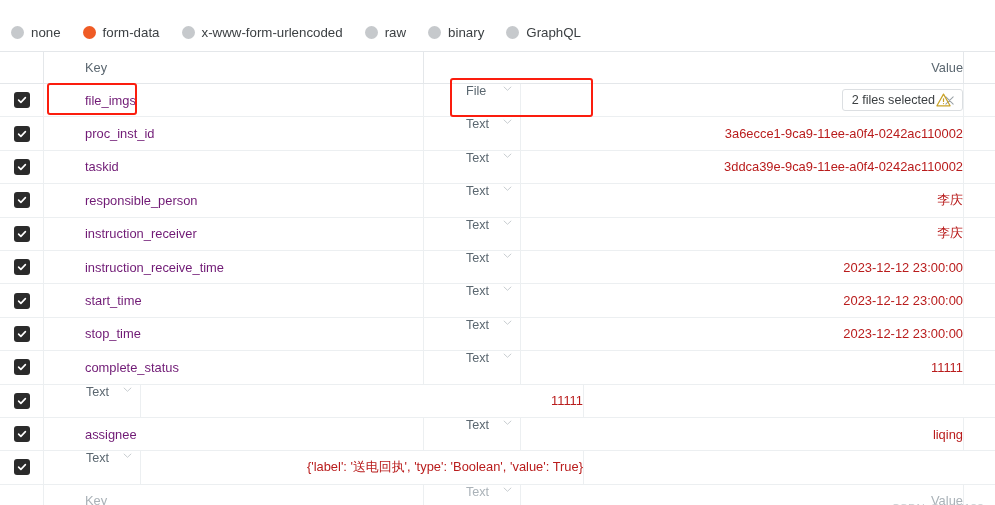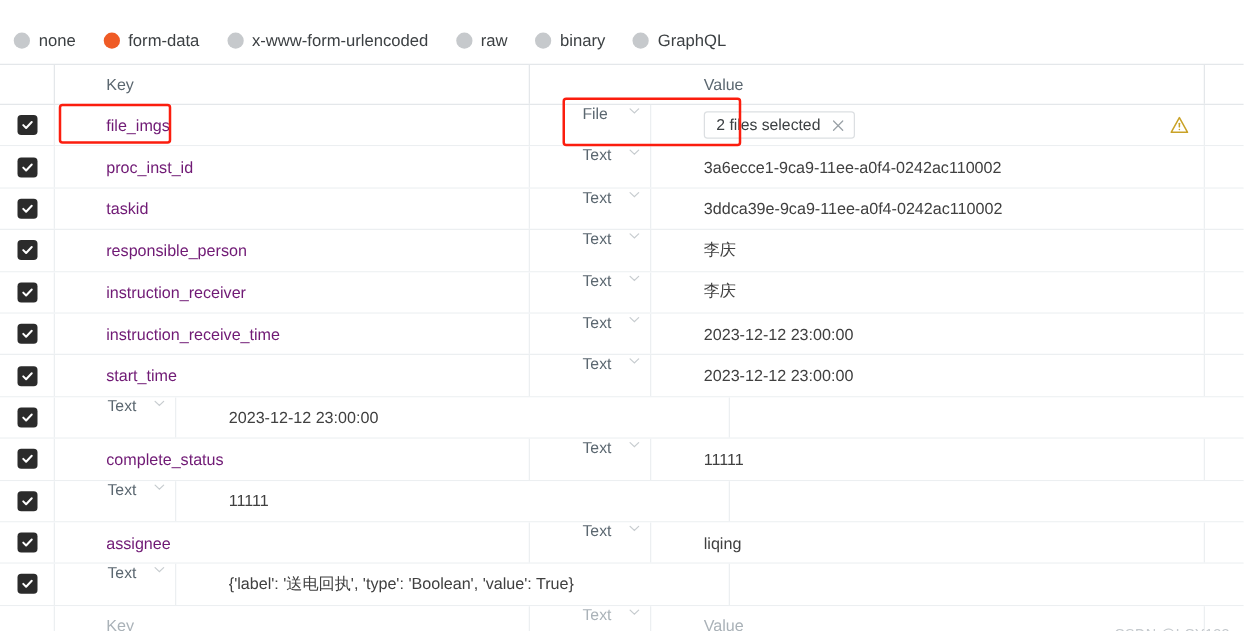--- a/index.html
+++ b/index.html
@@ -90,20 +90,21 @@
   }
   .cell-value {
     flex: 0 0 411px;
     width: 411px;
     display: flex;
     align-items: center;
     padding-left: 10px;
     border-right: 1px solid #eceff1;
     overflow: hidden;
     position: relative;
+    justify-content: flex-end;
   }
   .cell-desc {
     flex: 1 1 auto;
     display: flex;
     align-items: center;
     padding-left: 10px;
     overflow: hidden;
   }
 
   
@@ -132,21 +133,21 @@
   .checkbox svg { display: block; }
 
   
   .key-text {
     font-size: 12.9px;
     color: #701a75;
     white-space: nowrap;
   }
   .val-text {
     font-size: 12.9px;
-    color: #404040;
+    color: #b91c1c;
     white-space: nowrap;
   }
   .type-text {
     font-size: 12.6px;
     color: #5b6770;
   }
   .placeholder { color: #aab2b8; }
   .chev {
     width: 9px; height: 9px;
     flex: 0 0 auto;
@@ -435,20 +436,23 @@
           </div>
         </div>
         <div class="row">
           <div class="cell-check">
             <span class="checkbox">
               <svg width="10" height="10" viewBox="0 0 10 10">
                 <path d="M1.6 5.1 L3.9 7.4 L8.4 2.6" fill="none" stroke="#ffffff" stroke-width="1.6" stroke-linecap="round" stroke-linejoin="round"></path>
               </svg>
             </span>
           </div>
+          <div class="cell-key">
+            <span class="key-text">stop_time</span>
+          </div>
           <div class="cell-type">
             <span class="type-text">Text</span>
             <svg class="chev" viewBox="0 0 10 10">
               <path d="M1.2 3.4 L5 7 L8.8 3.4" fill="none" stroke="#9aa3a9" stroke-width="1.1" stroke-linecap="round"></path>
             </svg>
           </div>
           <div class="cell-value">
             <span class="val-text">2023-12-12 23:00:00</span>
           </div>
           <div class="cell-desc">

